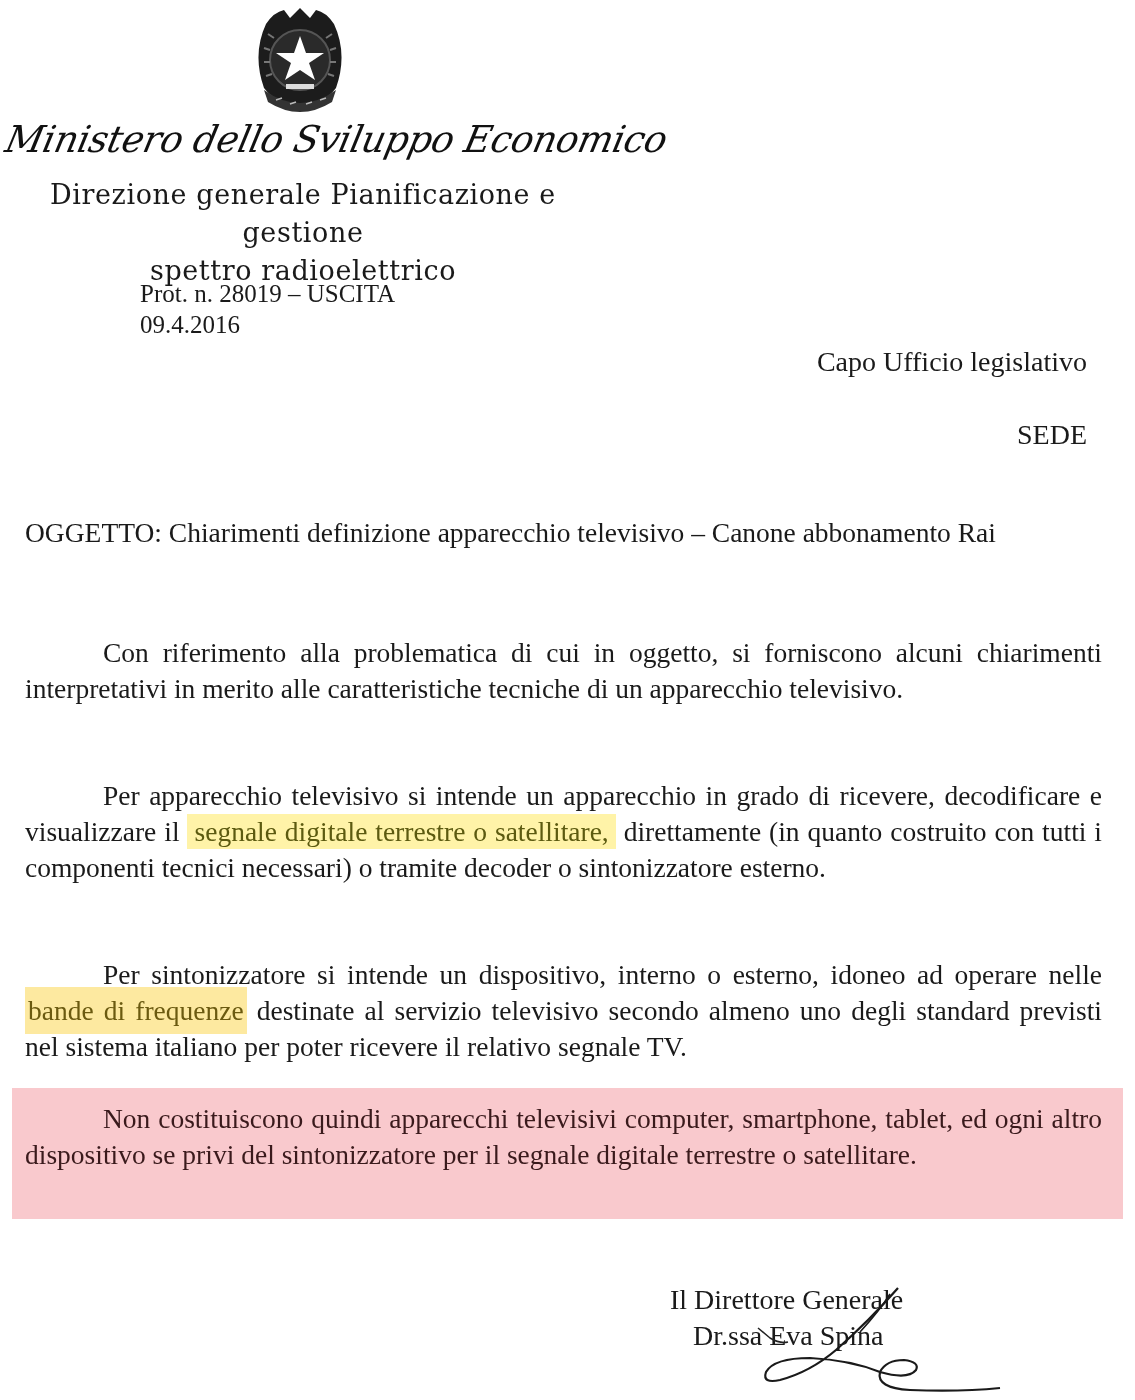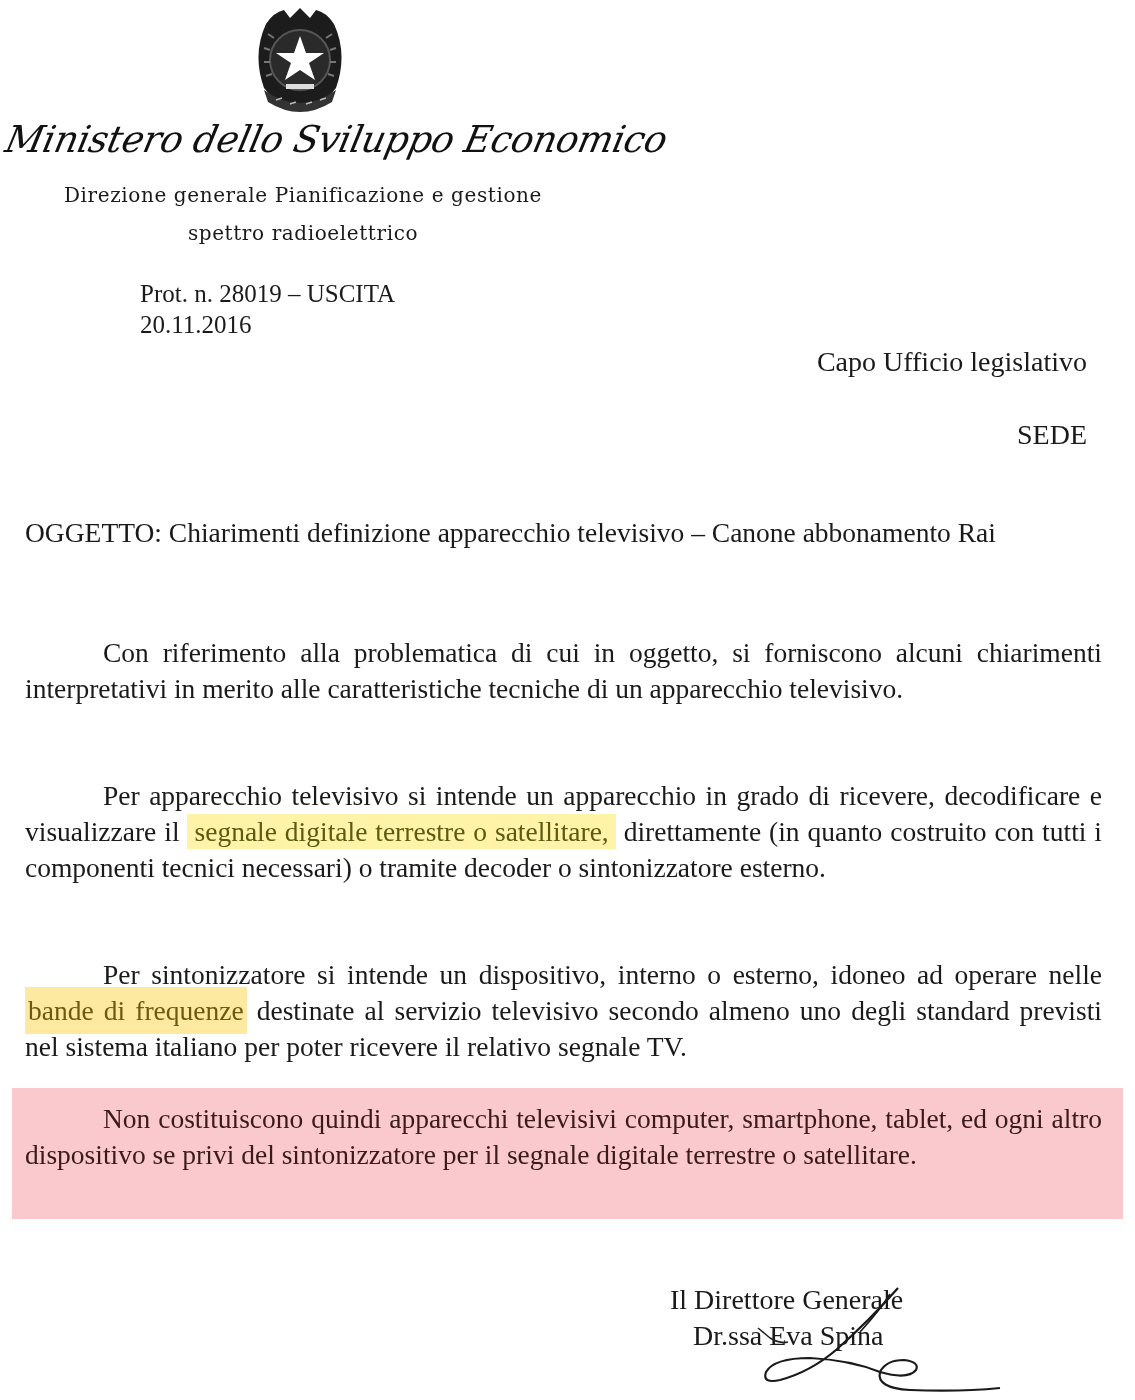--- a/index.html
+++ b/index.html
@@ -30,21 +30,21 @@
       transform: skewX(-12deg);
       transform-origin: left center;
       color: #111;
       white-space: nowrap;
       line-height: 44px;
     }
     .direction {
       left: 0px; top: 176px; width: 606px;
       text-align: center;
       font-family: "DejaVu Serif", serif;
-      font-size: 20px;
+      font-size: 27px;
       letter-spacing: 0.6px;
       line-height: 38px;
       color: #1a1a1a;
     }
     .protocol {
       left: 140px; top: 278px; width: 320px;
       text-align: left;
       font-size: 25px;
       line-height: 31px;
       color: #1a1a1a;
@@ -139,21 +139,21 @@
 
 <div class="abs ministry-name">Ministero dello Sviluppo Economico</div>
 
 <div class="abs direction">
   <div>Direzione generale Pianificazione e gestione</div>
   <div>spettro radioelettrico</div>
 </div>
 
 <div class="abs protocol">
   <div>Prot. n. 28019 – USCITA</div>
-  <div>20.11.2016</div>
+  <div>09.4.2016</div>
 </div>
 
 <div class="abs recipient">
   <div>Capo Ufficio legislativo</div>
   <div class="sede">SEDE</div>
 </div>
 
 <div class="abs para subject">OGGETTO: Chiarimenti definizione apparecchio televisivo – Canone abbonamento Rai</div>
 
 <div class="abs para p1"><span class="indent"></span><span>Con riferimento alla problematica di cui in oggetto, si forniscono alcuni chiarimenti interpretativi in merito alle caratteristiche tecniche di un apparecchio televisivo.</span></div>

